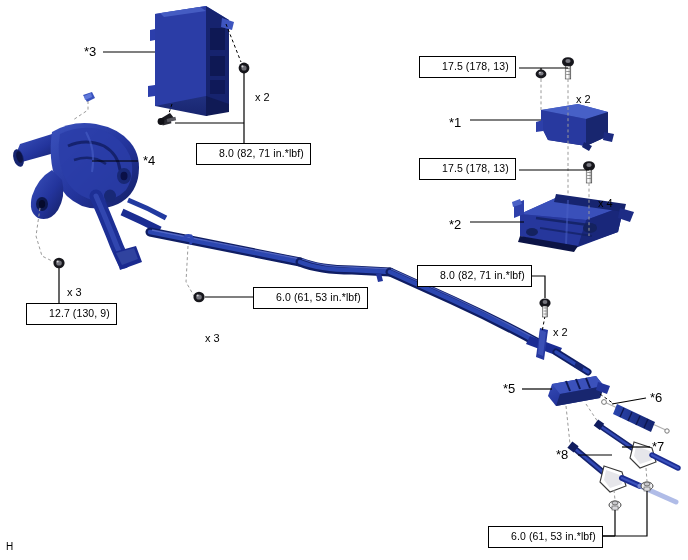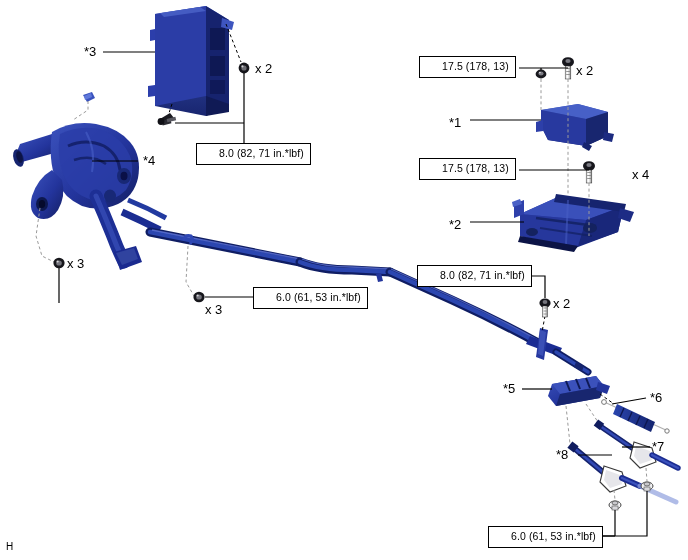--- a/index.html
+++ b/index.html
@@ -5,21 +5,21 @@
   html,body{margin:0;padding:0;background:#ffffff;}
   body{width:688px;height:560px;position:relative;overflow:hidden;
        font-family:"Liberation Sans","DejaVu Sans",sans-serif;color:#000;}
   #stage{position:absolute;left:0;top:0;width:688px;height:560px;}
   svg.art{position:absolute;left:0;top:0;width:688px;height:560px;overflow:visible;}
 
   .torque-box{position:absolute;border:1px solid #000;background:#fff;
               font-size:10.5px;line-height:1;padding:4px 6px 5px 22px;white-space:nowrap;
               letter-spacing:0.1px;}
   .ref-label{position:absolute;font-size:13px;line-height:1;white-space:nowrap;}
-  .qty-label{position:absolute;font-size:13px;line-height:1;white-space:nowrap;}
+  .qty-label{position:absolute;font-size:11px;line-height:1;white-space:nowrap;margin-top:30px;}
   .corner-mark{position:absolute;font-size:10px;line-height:1;}
 </style>
 </head>
 <body>
 
 <div id="stage">
 
   <svg class="art" viewBox="0 0 688 560">
     <defs>
       <linearGradient id="gBody" x1="0" y1="0" x2="1" y2="1">
@@ -327,26 +327,27 @@
   <div class="ref-label" style="left:84px;top:45px;">*3</div>
   <div class="ref-label" style="left:143px;top:154px;">*4</div>
   <div class="ref-label" style="left:503px;top:382px;">*5</div>
   <div class="ref-label" style="left:650px;top:391px;">*6</div>
   <div class="ref-label" style="left:652px;top:440px;">*7</div>
   <div class="ref-label" style="left:556px;top:448px;">*8</div>
 
   <div class="torque-box" style="left:196px;top:143px;">8.0 (82, 71 in.*lbf)</div>
   <div class="torque-box" style="left:419px;top:56px;">17.5 (178, 13)</div>
   <div class="torque-box" style="left:419px;top:158px;">17.5 (178, 13)</div>
+  <div class="torque-box" style="left:26px;top:303px;">12.7 (130, 9)</div>
   <div class="torque-box" style="left:253px;top:287px;">6.0 (61, 53 in.*lbf)</div>
   <div class="torque-box" style="left:417px;top:265px;">8.0 (82, 71 in.*lbf)</div>
   <div class="torque-box" style="left:488px;top:526px;">6.0 (61, 53 in.*lbf)</div>
 
   <div class="qty-label" style="left:255px;top:62px;">x 2</div>
   <div class="qty-label" style="left:576px;top:64px;">x 2</div>
-  <div class="qty-label" style="left:632px;top:168px;">x 4</div>
+  <div class="qty-label" style="left:598px;top:168px;">x 4</div>
   <div class="qty-label" style="left:67px;top:257px;">x 3</div>
   <div class="qty-label" style="left:205px;top:303px;">x 3</div>
   <div class="qty-label" style="left:553px;top:297px;">x 2</div>
 
   <div class="corner-mark" style="left:6px;top:542px;">H</div>
 
 </div>
 
 </body></html>

